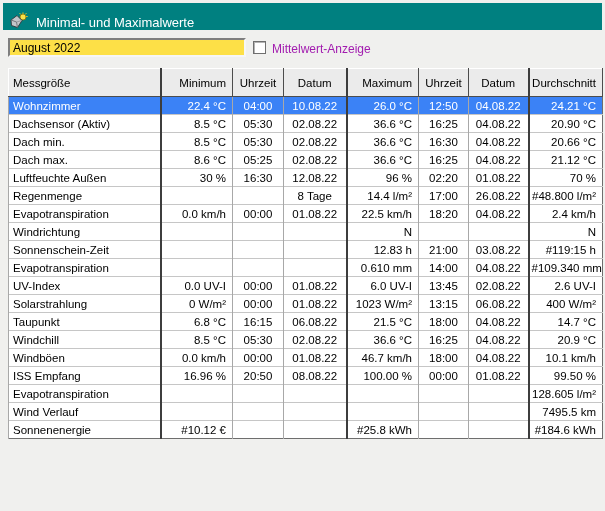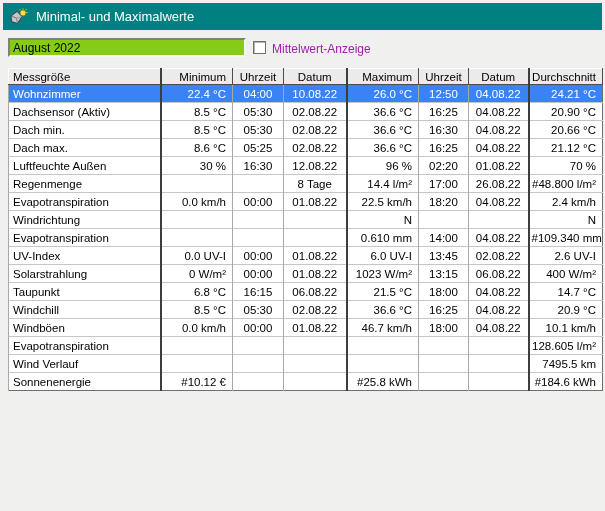--- a/index.html
+++ b/index.html
@@ -10,37 +10,37 @@
   }
   .window {
     position:relative;
     width:605px; height:511px;
     background:#f0f0ee;
     overflow:hidden;
   }
   .titlebar {
     position:absolute; top:3px; left:3px; right:3px; height:27px;
     background:#008080;
-    display:flex; align-items:center;
+    display:flex; align-items:flex-end;
     padding-left:6px;
     color:#fff;
   }
   .titlebar .icon { width:20px; height:18px; display:inline-block; }
   .titlebar .title {
     margin-left:7px;
     font-size:13px;
     color:#ffffff;
     white-space:nowrap;
   }
   .period-input {
     position:absolute; top:38px; left:8px;
     width:238px; height:19px;
     border:2px solid;
     border-color:#7f7f7f #f6f6f6 #f6f6f6 #7f7f7f;
-    background:#84cc16;
+    background:#fde047;
     font-family:"Liberation Sans", sans-serif;
     font-size:12px;
     padding:0 3px;
     color:#000;
     outline:none;
   }
   .mw-check {
     position:absolute; top:41px; left:253px;
     appearance:none; -webkit-appearance:none;
     width:13px; height:13px;
@@ -56,21 +56,21 @@
   }
   table.grid {
     position:absolute; top:68px; left:8px;
     width:594px;
     border-collapse:collapse;
     table-layout:fixed;
     background:#fff;
     border:1px solid #6e6e6e;
   }
   table.grid th {
-    height:16px;
+    height:28px;
     background:#ebebeb;
     font-weight:normal;
     font-size:11.5px;
     color:#000;
     border-top:1px solid #ffffff;
     border-left:1px solid #ffffff;
     border-right:1px solid #4c4c4c;
     border-bottom:1px solid #4c4c4c;
     white-space:nowrap;
     overflow:hidden;
@@ -217,20 +217,30 @@
           <td class="a-left">Windrichtung</td>
           <td class="a-right gb"></td>
           <td class="a-center"></td>
           <td class="a-center"></td>
           <td class="a-right gb">N</td>
           <td class="a-center"></td>
           <td class="a-center"></td>
           <td class="a-right gb">N</td>
         </tr>
         <tr>
+          <td class="a-left">Sonnenschein-Zeit</td>
+          <td class="a-right gb"></td>
+          <td class="a-center"></td>
+          <td class="a-center"></td>
+          <td class="a-right gb">12.83 h</td>
+          <td class="a-center">21:00</td>
+          <td class="a-center">03.08.22</td>
+          <td class="a-right gb">#119:15 h</td>
+        </tr>
+        <tr>
           <td class="a-left">Evapotranspiration</td>
           <td class="a-right gb"></td>
           <td class="a-center"></td>
           <td class="a-center"></td>
           <td class="a-right gb">0.610 mm</td>
           <td class="a-center">14:00</td>
           <td class="a-center">04.08.22</td>
           <td class="a-right gb">#109.340 mm</td>
         </tr>
         <tr>
@@ -277,20 +287,30 @@
           <td class="a-left">Windböen</td>
           <td class="a-right gb">0.0 km/h</td>
           <td class="a-center">00:00</td>
           <td class="a-center">01.08.22</td>
           <td class="a-right gb">46.7 km/h</td>
           <td class="a-center">18:00</td>
           <td class="a-center">04.08.22</td>
           <td class="a-right gb">10.1 km/h</td>
         </tr>
         <tr>
+          <td class="a-left">ISS Empfang</td>
+          <td class="a-right gb">16.96 %</td>
+          <td class="a-center">20:50</td>
+          <td class="a-center">08.08.22</td>
+          <td class="a-right gb">100.00 %</td>
+          <td class="a-center">00:00</td>
+          <td class="a-center">01.08.22</td>
+          <td class="a-right gb">99.50 %</td>
+        </tr>
+        <tr>
           <td class="a-left">Evapotranspiration</td>
           <td class="a-right gb"></td>
           <td class="a-center"></td>
           <td class="a-center"></td>
           <td class="a-right gb"></td>
           <td class="a-center"></td>
           <td class="a-center"></td>
           <td class="a-right gb">128.605 l/m²</td>
         </tr>
         <tr>

